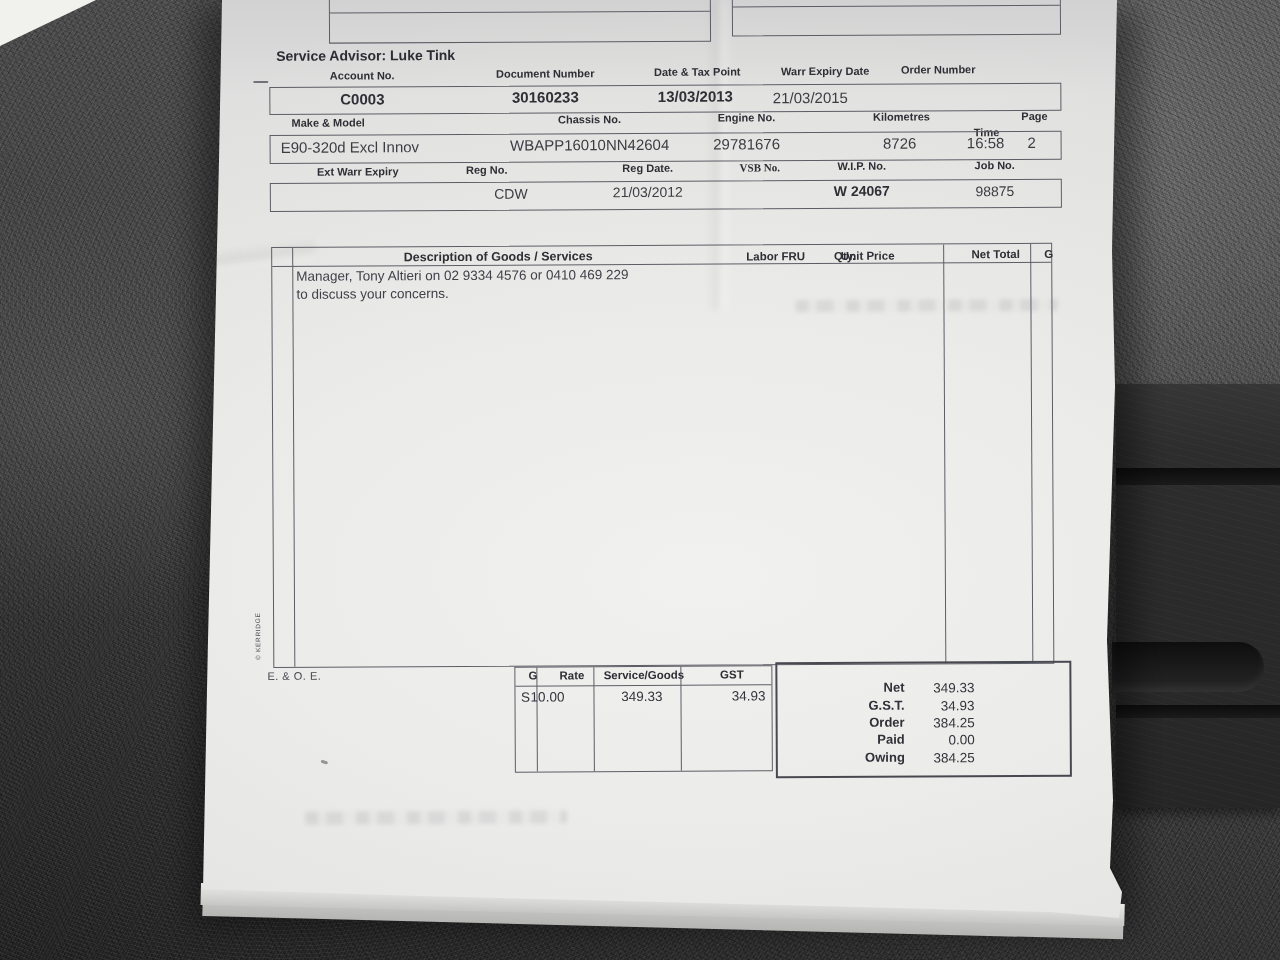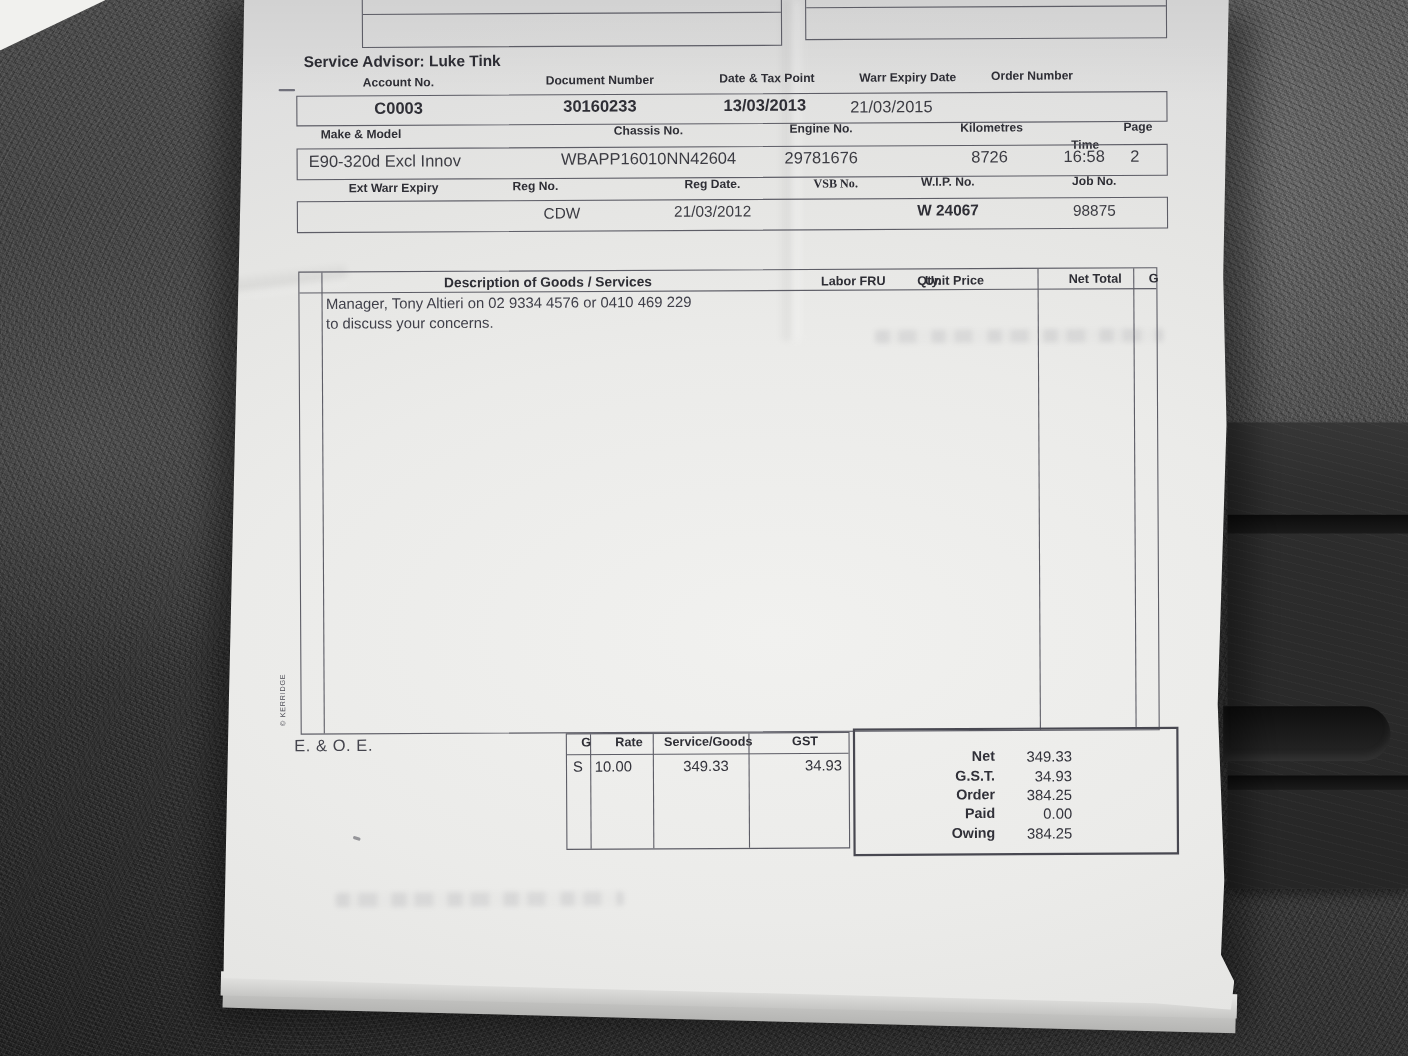--- a/index.html
+++ b/index.html
@@ -74,21 +74,21 @@
   .sa{font-size:14px;font-weight:bold;color:#2c2c33;}
   .desc{font-size:13.5px;color:#40404a;}
   .ghd{font-size:12.5px;font-weight:bold;color:#2e2e35;}
   .gh{font-size:11.5px;font-weight:bold;color:#2e2e35;padding-left:15px;}
   .box{position:absolute;border:1.4px solid #5d5d66;}
   .box2{position:absolute;border:2px solid #484851;}
   .hl{position:absolute;left:0;right:0;border-top:1.4px solid #5d5d66;}
   .vl{position:absolute;top:0;bottom:0;border-left:1.4px solid #5d5d66;}
   .kerridge{position:absolute;left:252px;top:658px;transform:rotate(-90deg);transform-origin:0 0;
       font-size:6.5px;letter-spacing:.7px;color:#4b4b54;}
-  .eoe{font-size:15px;color:#45454e;letter-spacing:.5px;}
+  .eoe{font-size:11px;color:#45454e;letter-spacing:.5px;}
   .tot-l{font-size:13px;font-weight:bold;color:#303038;}
   .tot-v{font-size:13.5px;color:#34343c;}
   .dash{position:absolute;background:#71717b;border-radius:1px;}
   .smudge{position:absolute;filter:blur(2.2px);opacity:.5;border-radius:3px;
       background:repeating-linear-gradient(90deg, rgba(112,112,122,.30) 0 13px,
       rgba(112,112,122,.06) 13px 21px, rgba(112,112,122,.28) 21px 38px, rgba(112,112,122,.04) 38px 51px);}
   .speck{position:absolute;background:rgba(92,92,100,.6);border-radius:2px;transform:rotate(18deg);}
 </style>
 </head>
 <body>
@@ -189,21 +189,21 @@
         <div class="hl" style="top:18px;"></div>
         <div class="vl" style="left:21px;"></div>
         <div class="vl" style="left:78px;"></div>
         <div class="vl" style="left:165px;"></div>
       </div>
       <div class="t gh c" style="left:523px;top:669px;">G</div>
       <div class="t gh c" style="left:562px;top:669px;">Rate</div>
       <div class="t gh c" style="left:634px;top:669px;">Service/Goods</div>
       <div class="t gh c" style="left:722px;top:669px;">GST</div>
       <div class="t tot-v c" style="left:523px;top:689px;">S</div>
-      <div class="r tot-v" style="left:472px;top:689px;width:100px;">10.00</div>
+      <div class="r tot-v" style="left:495px;top:689px;width:100px;text-align:center;">10.00</div>
       <div class="r tot-v" style="left:560px;top:689px;width:100px;">349.33</div>
       <div class="r tot-v" style="left:663px;top:689px;width:100px;">34.93</div>
 
       <div class="box2" style="left:773px;top:663px;width:292px;height:112px;"></div>
       <div class="r tot-l" style="left:792px;top:682px;width:110px;">Net</div>
       <div class="r tot-v" style="left:872px;top:682px;width:100px;">349.33</div>
       <div class="r tot-l" style="left:792px;top:700px;width:110px;">G.S.T.</div>
       <div class="r tot-v" style="left:872px;top:700px;width:100px;">34.93</div>
       <div class="r tot-l" style="left:792px;top:717px;width:110px;">Order</div>
       <div class="r tot-v" style="left:872px;top:717px;width:100px;">384.25</div>

